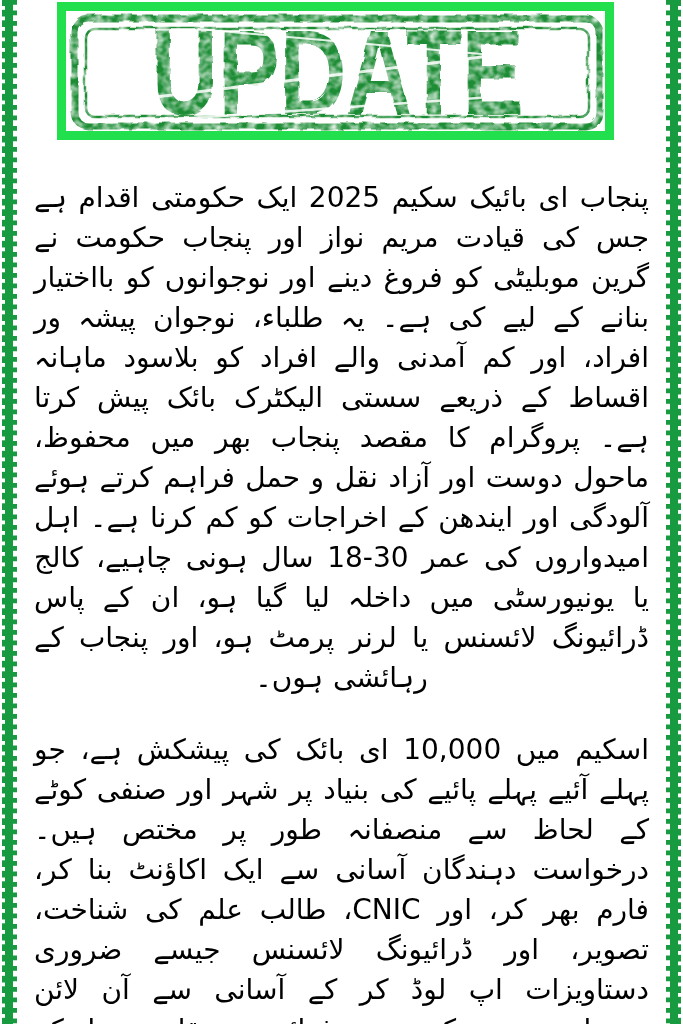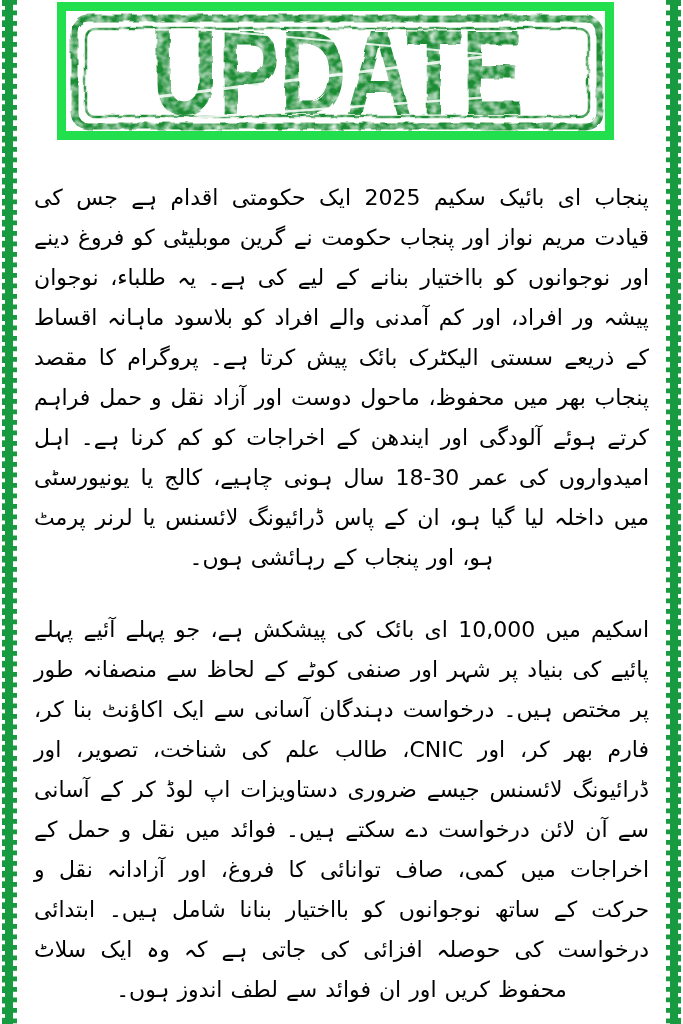--- a/index.html
+++ b/index.html
@@ -53,21 +53,21 @@
   .scratch{fill:#ffffff;opacity:.85;}
   
   .content{
     position:absolute;left:34px;right:34px;top:178px;z-index:1;
   }
   .urdu{
     direction:rtl;
     unicode-bidi:plaintext;
     text-align:justify;
     text-align-last:center;
-    font-size:22px;
+    font-size:28px;
     line-height:40px;
     color:var(--text-color,#000);
     font-family:"DejaVu Sans",sans-serif;
     word-spacing:1px;
   }
   .urdu + .urdu{margin-top:32px;}
 </style>
 </head>
 <body>
 

